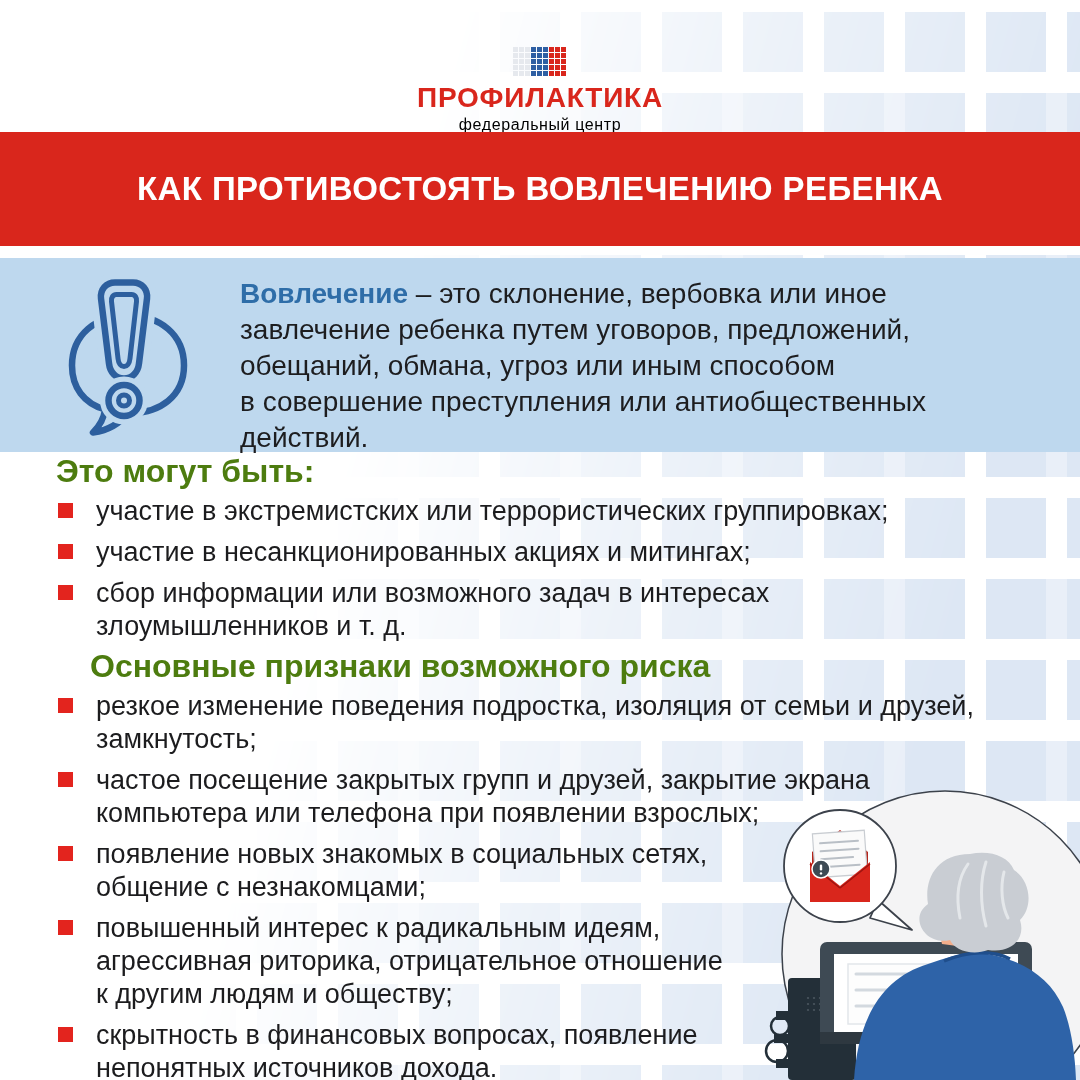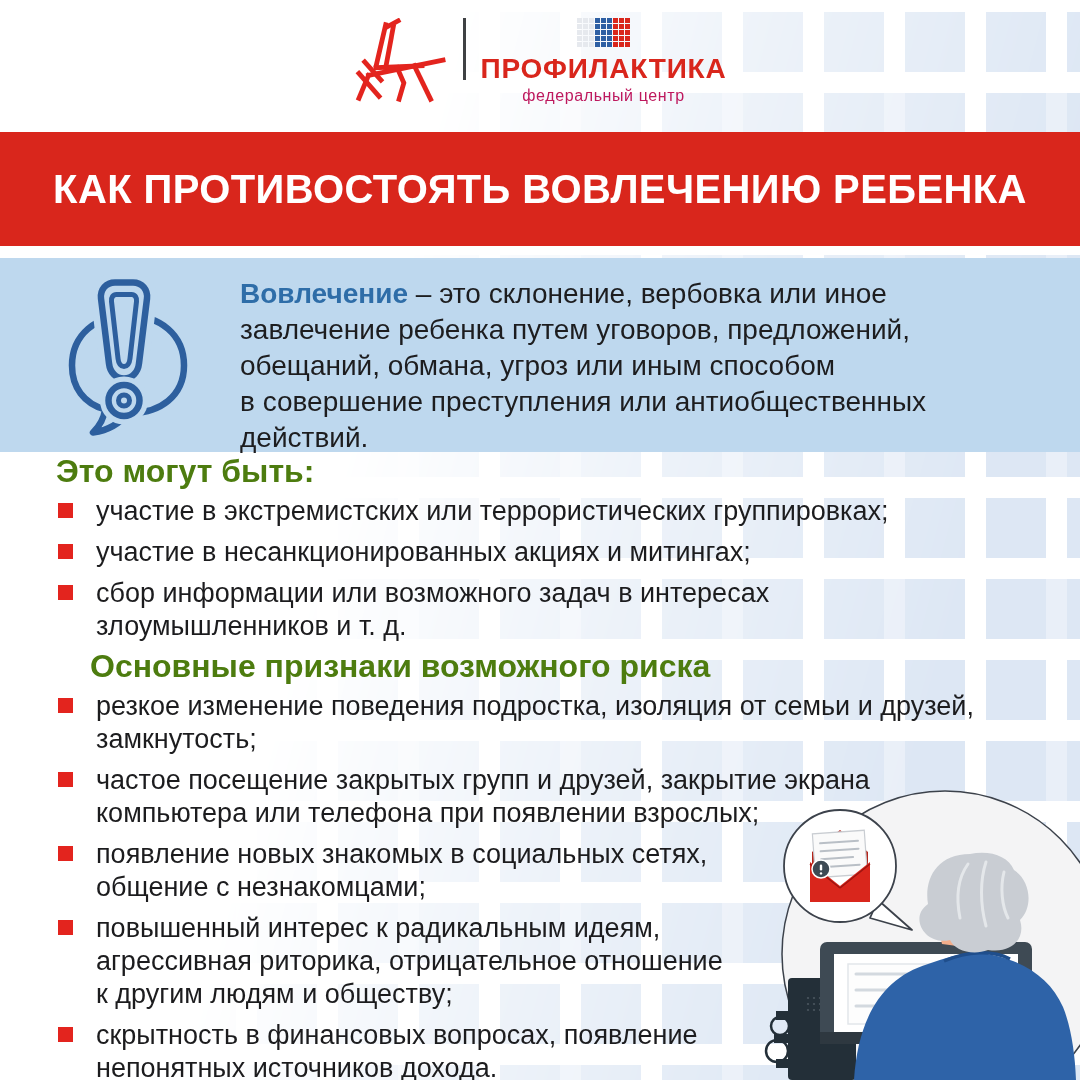--- a/index.html
+++ b/index.html
@@ -20,33 +20,33 @@
       conic-gradient(at 60px 60px, transparent 270deg, #e9eff8 270deg);
     background-size: 81px 81px, 162px 162px;
     background-position: 14px 12px, 55px 93px;
     -webkit-mask-image: linear-gradient(105deg, transparent 34%, rgba(0,0,0,.55) 58%, #000 82%);
             mask-image: linear-gradient(105deg, transparent 34%, rgba(0,0,0,.55) 58%, #000 82%);
   }
 
   
   .header {
     position:absolute; top:18px; left:0; right:0; height:100px;
-    display:flex; justify-content:center; align-items:flex-start; gap:14px;
+    display:flex; justify-content:center; align-items:center; gap:22px;flex-direction:column;
   }
   .divider { width:3px; height:62px; background:#3f4144; }
   .brand { display:flex; flex-direction:column; align-items:center; }
   .brand-title { font-size:28px; font-weight:bold; color:#d9261c; letter-spacing:.8px; margin-top:5px; }
-  .brand-subtitle { font-size:16px; color:#be185d; letter-spacing:.6px; margin-top:2px; }
+  .brand-subtitle { font-size:16px; color:#000000; letter-spacing:.6px; margin-top:2px; }
 
   
   .banner {
     position:absolute; top:132px; left:0; width:1080px; height:114px;
     background:#d9261c; color:#fff;
     display:flex; flex-direction:column; justify-content:center; align-items:center;
-    font-weight:bold; font-size:40px; line-height:46px; letter-spacing:.4px;
+    font-weight:bold; font-size:33px; line-height:46px; letter-spacing:.4px;
     text-align:center;
   }
 
   
   .definition {
     position:absolute; top:258px; left:0; width:1080px; height:194px;
     background:#bed8ee;
     display:flex; align-items:flex-start;
     padding:14px 16px 0 52px; gap:38px;
   }

